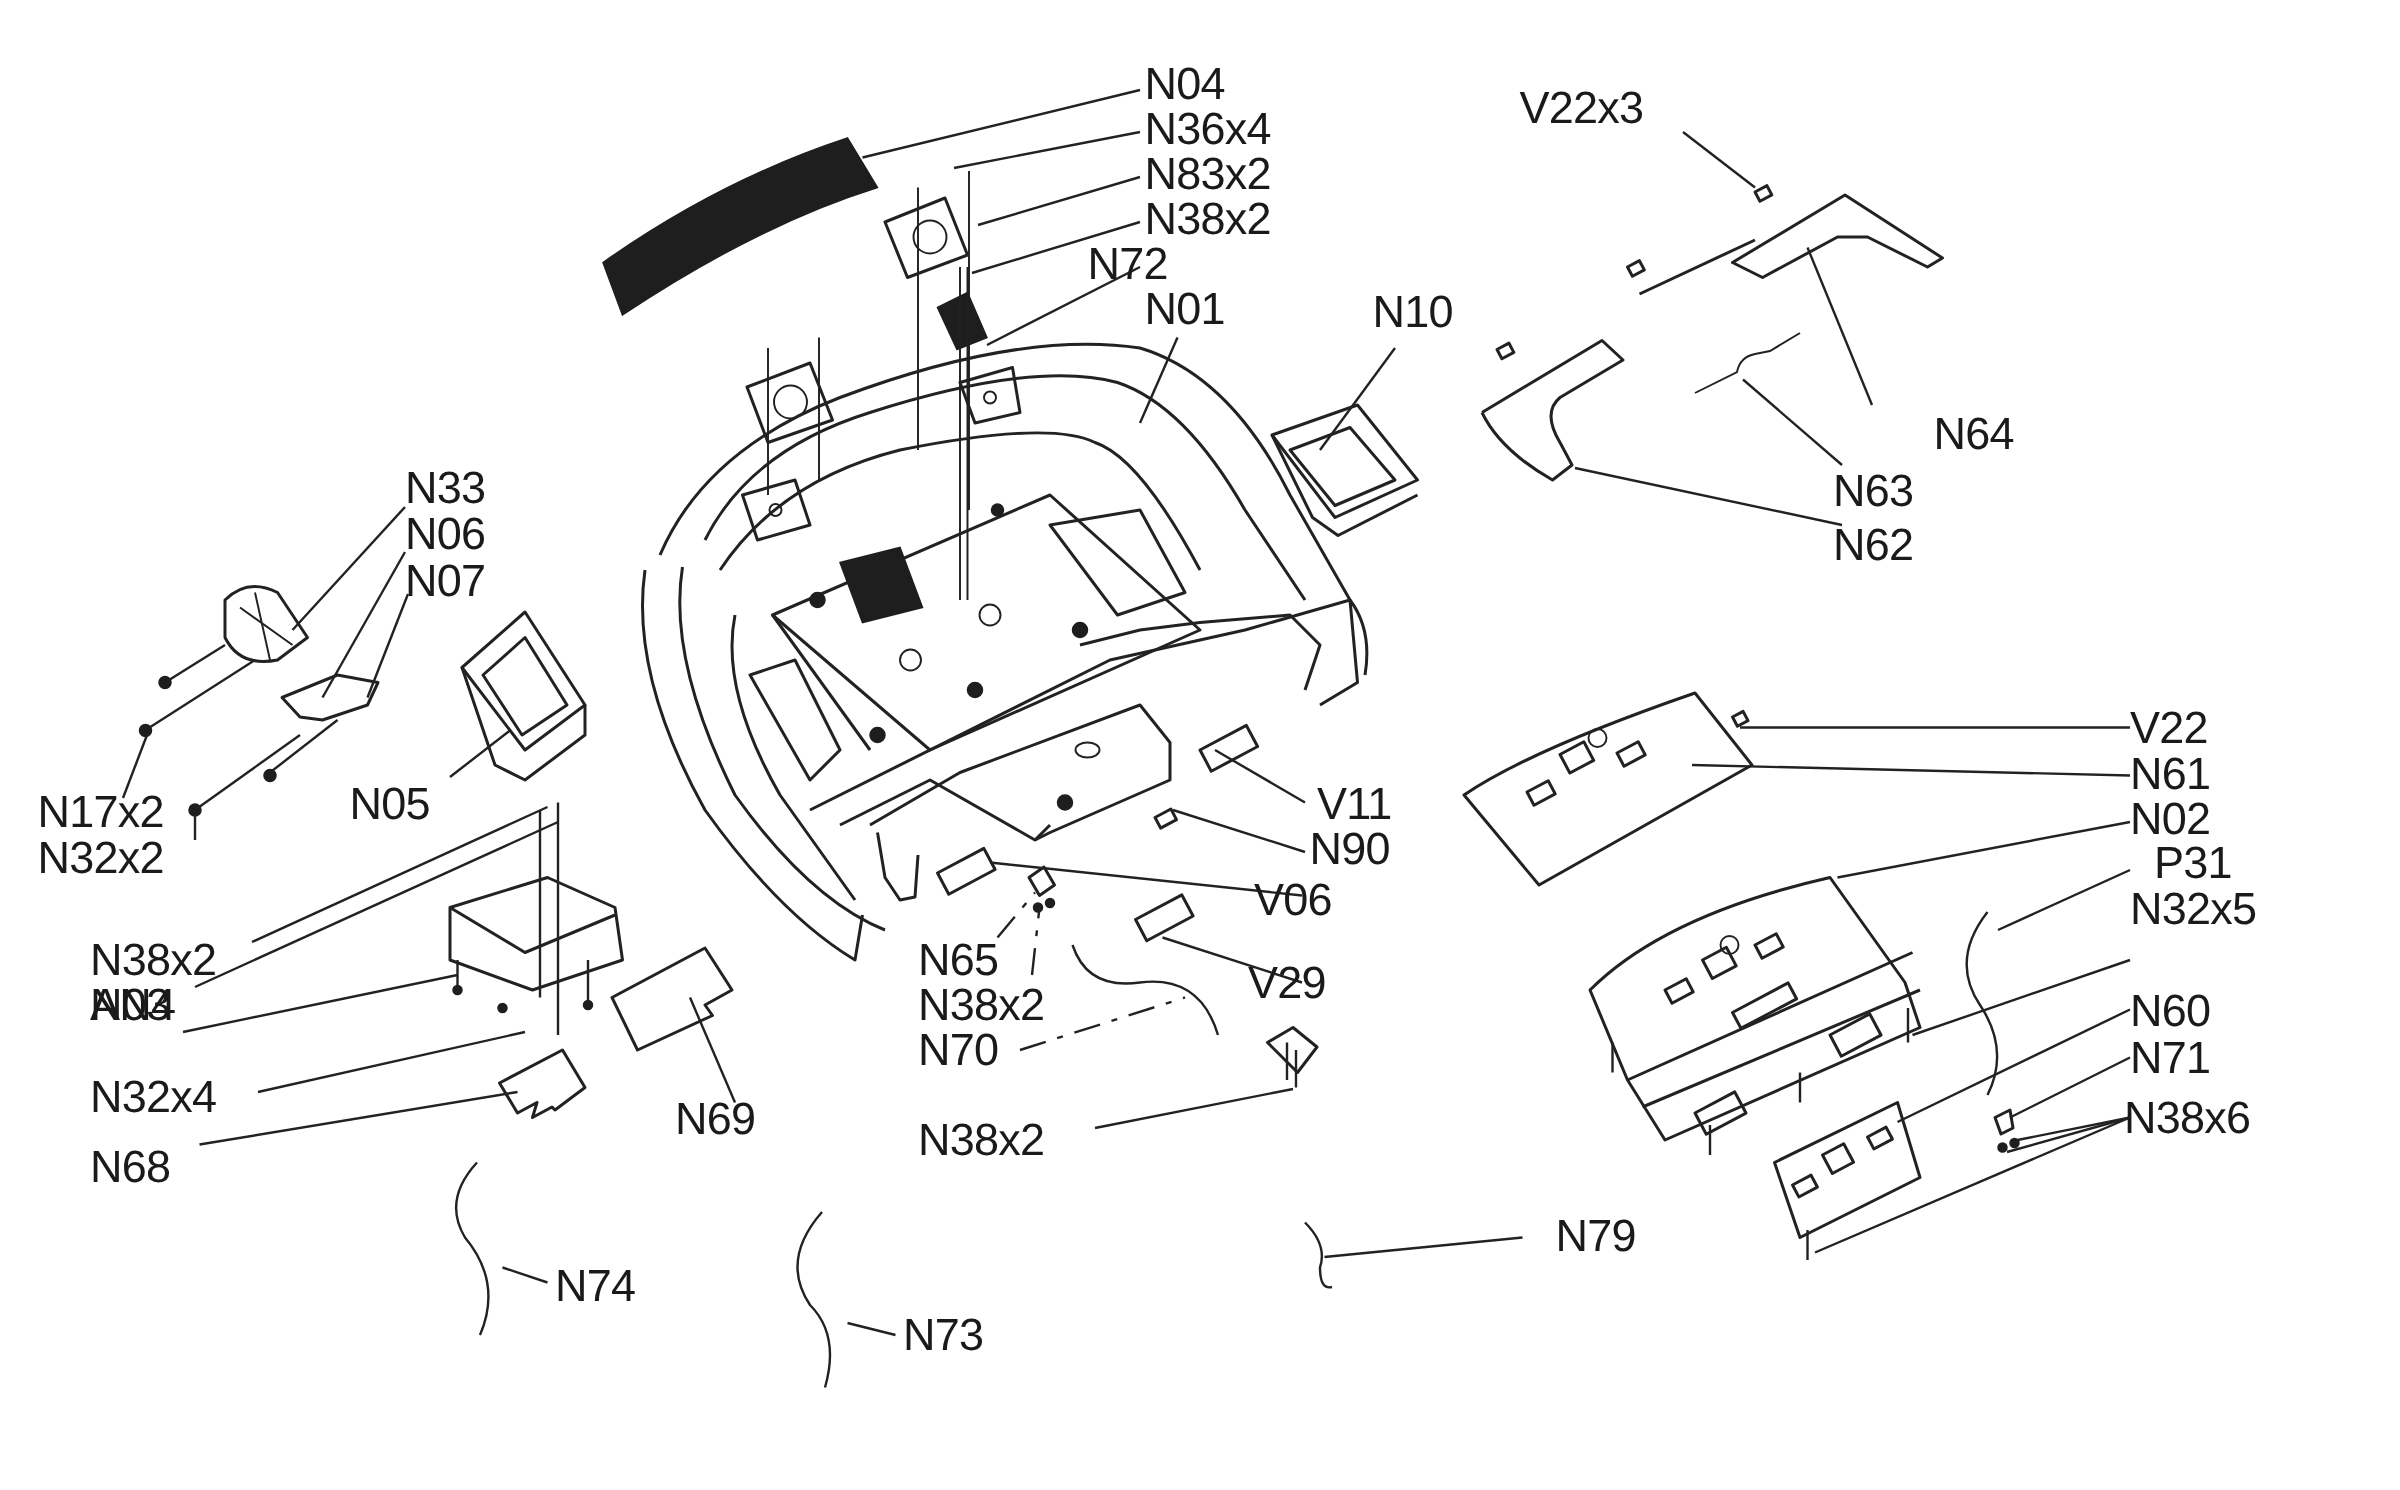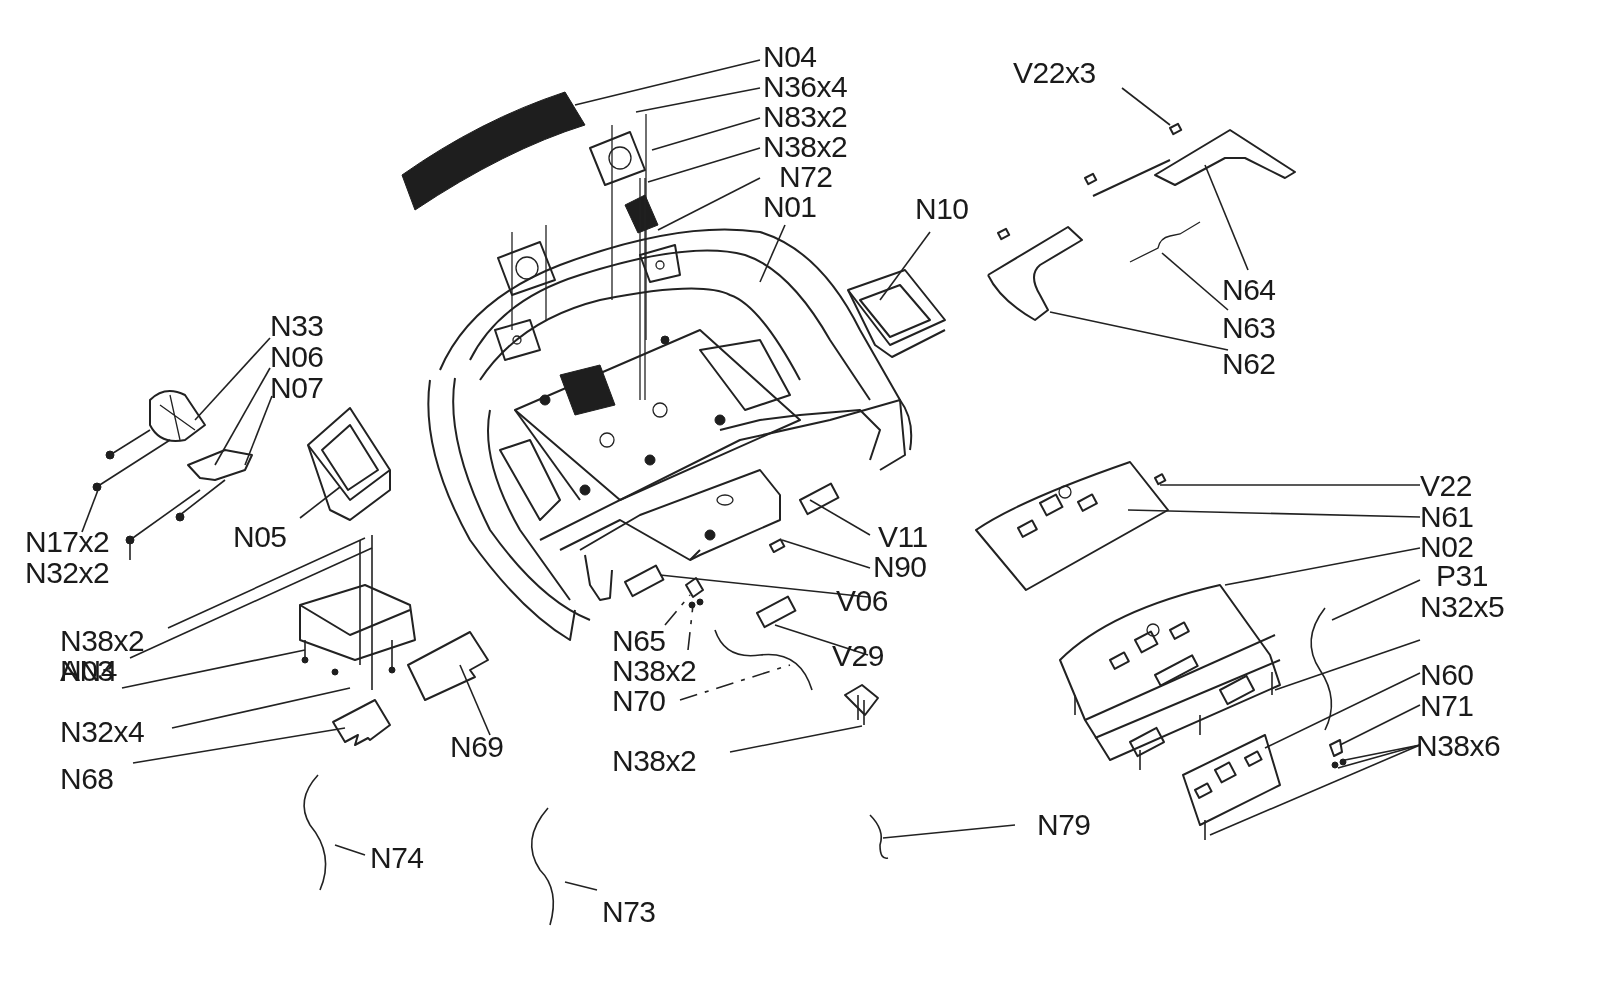--- a/index.html
+++ b/index.html
@@ -243,25 +243,25 @@
     <line class="ln" x1="1338" y1="768" x2="1420" y2="745"></line>
     <line class="ln" x1="1210" y1="835" x2="1420" y2="745"></line>
   </g>
 </svg>
 
   
   <span class="lbl" style="left:763px;top:42px">N04</span>
   <span class="lbl" style="left:763px;top:72px">N36x4</span>
   <span class="lbl" style="left:763px;top:102px">N83x2</span>
   <span class="lbl" style="left:763px;top:132px">N38x2</span>
-  <span class="lbl" style="left:779px;top:162px">N72</span>
+  <span class="lbl" style="left:725px;top:162px">N72</span>
   <span class="lbl" style="left:763px;top:192px">N01</span>
   <span class="lbl" style="left:915px;top:194px">N10</span>
   <span class="lbl" style="left:1013px;top:58px">V22x3</span>
-  <span class="lbl" style="left:1222px;top:275px">N64</span>
+  <span class="lbl" style="left:1289px;top:275px">N64</span>
   <span class="lbl" style="left:1222px;top:313px">N63</span>
   <span class="lbl" style="left:1222px;top:349px">N62</span>
   <span class="lbl" style="left:270px;top:311px">N33</span>
   <span class="lbl" style="left:270px;top:342px">N06</span>
   <span class="lbl" style="left:270px;top:373px">N07</span>
   <span class="lbl" style="left:25px;top:527px">N17x2</span>
   <span class="lbl" style="left:25px;top:558px">N32x2</span>
   <span class="lbl" style="left:233px;top:522px">N05</span>
   <span class="lbl" style="left:60px;top:626px">N38x2</span>
   <span class="lbl" style="left:60px;top:656px">AN4</span>
@@ -279,15 +279,15 @@
   <span class="lbl" style="left:832px;top:641px">V29</span>
   <span class="lbl" style="left:1420px;top:471px">V22</span>
   <span class="lbl" style="left:1420px;top:502px">N61</span>
   <span class="lbl" style="left:1420px;top:532px">N02</span>
   <span class="lbl" style="left:1436px;top:561px">P31</span>
   <span class="lbl" style="left:1420px;top:592px">N32x5</span>
   <span class="lbl" style="left:1420px;top:660px">N60</span>
   <span class="lbl" style="left:1420px;top:691px">N71</span>
   <span class="lbl" style="left:1416px;top:731px">N38x6</span>
   <span class="lbl" style="left:370px;top:843px">N74</span>
-  <span class="lbl" style="left:602px;top:897px">N73</span>
+  <span class="lbl" style="left:602px;top:876px">N73</span>
   <span class="lbl" style="left:1037px;top:810px">N79</span>
 </div>
 
 </body></html>

